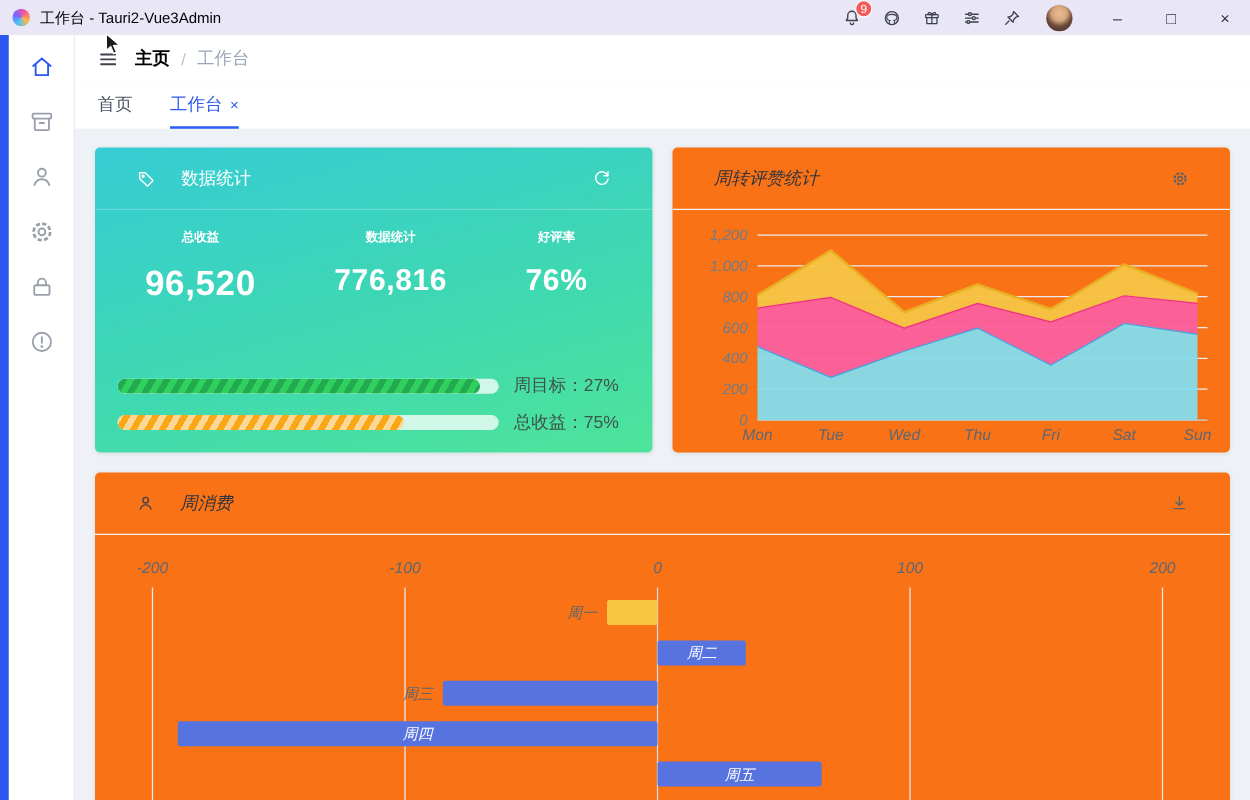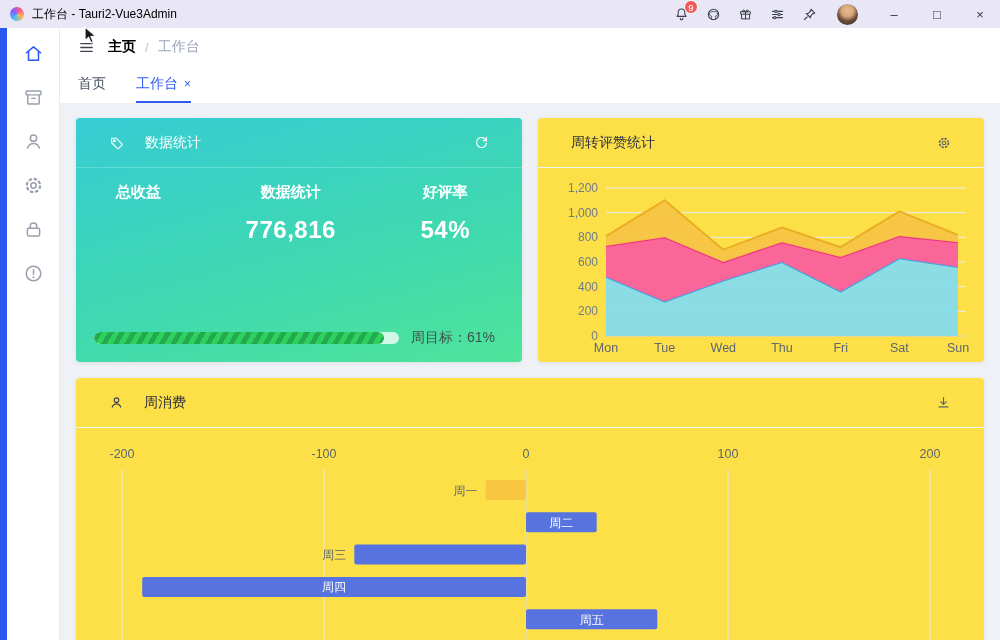--- a/index.html
+++ b/index.html
@@ -59,31 +59,31 @@
   .card { border-radius:4px; box-shadow:0 1px 4px rgba(31,45,61,.09); }
   .card-head { height:50px; flex:none; display:flex; align-items:center; gap:20px; padding:0 33px; font-size:14px; }
   .head-icon { display:flex; }
 
   
   .stats-card { flex:1; color:#fff; overflow:hidden; display:flex; flex-direction:column;
                 background:linear-gradient(165deg,#36ccd4 0%,#3ed8b2 55%,#4ee49a 100%); }
   .stats-card .card-head { border-bottom:1px solid rgba(255,255,255,.22); }
   .refresh-btn { margin-left:auto; display:flex; }
   .stats-row { display:flex; justify-content:space-between; padding:15px 52px 0 40px; text-align:center; }
-  .stat-label { font-size:15px; font-weight:bold; }
+  .stat-label { font-size:10px; font-weight:bold; }
   .stat-value { margin-top:14px; font-size:24px; font-weight:bold; letter-spacing:.5px; }
   .stat-value.big { font-size:28px; }
   .progress-wrap { margin-top:auto; padding:0 18px 15px; display:flex; flex-direction:column; gap:11px; }
   .progress-row { display:flex; align-items:center; gap:12px; }
   .track { width:305px; height:12px; border-radius:6px; background:rgba(255,255,255,.75); overflow:hidden; flex:none; }
   .fill { height:100%; border-radius:6px; }
   .progress-label { font-size:14px; color:#3d534d; }
 
   
-  .white-card { background:#fde047; }
+  .white-card { background:#f97316;font-style:italic; }
   .white-card .card-head { border-bottom:1px solid #edf0f4; color:#2f333d; }
   .area-card { flex:1; display:flex; flex-direction:column; overflow:hidden; }
   .gear-btn, .download-btn { margin-left:auto; display:flex; color:#5a6169; }
   .gear-btn svg { width:14px; height:14px; }
   .download-btn svg { width:15px; height:15px; }
   .bar-card-title-icon { color:#3f4550; display:flex; }
   .bar-card-title-icon svg { width:15px; height:15px; }
   .bottom-card { flex:none; height:300px; overflow:hidden; display:flex; flex-direction:column; }
   #area-chart { margin:2px 0 0 8px; }
 
@@ -226,36 +226,43 @@
           <span class="refresh-btn">
             <svg width="15" height="15" viewBox="0 0 24 24" fill="none" stroke="#fff" stroke-width="1.8" stroke-linecap="round" stroke-linejoin="round">
                 <path d="M19.5 9A8 8 0 1 0 20 13"></path>
                 <path d="M19.8 3.8V9h-5.2"></path>
               </svg>
           </span>
         </div>
         <div class="stats-row">
           <div>
             <div class="stat-label">总收益</div>
+            <div class="stat-value big">96,520</div>
           </div>
           <div>
             <div class="stat-label">数据统计</div>
             <div class="stat-value">776,816</div>
           </div>
           <div>
             <div class="stat-label">好评率</div>
-            <div class="stat-value">54%</div>
+            <div class="stat-value">76%</div>
           </div>
         </div>
         <div class="progress-wrap">
           <div class="progress-row">
             <div class="track">
               <div class="fill" style="width: 95%; background: repeating-linear-gradient(-60deg, rgba(10, 100, 50, 0.35) 0px, rgba(10, 100, 50, 0.35) 5px, rgba(0, 0, 0, 0) 5px, rgba(0, 0, 0, 0) 10px), rgb(47, 208, 94);"></div>
             </div>
-            <span class="progress-label">周目标：61%</span>
+            <span class="progress-label">周目标：27%</span>
+          </div>
+          <div class="progress-row">
+            <div class="track">
+              <div class="fill" style="width: 75%; background: repeating-linear-gradient(-60deg, rgba(255, 255, 255, 0.55) 0px, rgba(255, 255, 255, 0.55) 5px, rgba(0, 0, 0, 0) 5px, rgba(0, 0, 0, 0) 10px), rgb(248, 168, 22);"></div>
+            </div>
+            <span class="progress-label">总收益：75%</span>
           </div>
         </div>
       </div>
 
       <div class="card white-card area-card">
         <div class="card-head">
           <span>周转评赞统计</span>
           <span class="gear-btn">
             <svg viewBox="0 0 24 24" fill="none" stroke="currentColor" stroke-width="1.9">
                 <circle cx="12" cy="12" r="3.1"></circle>

